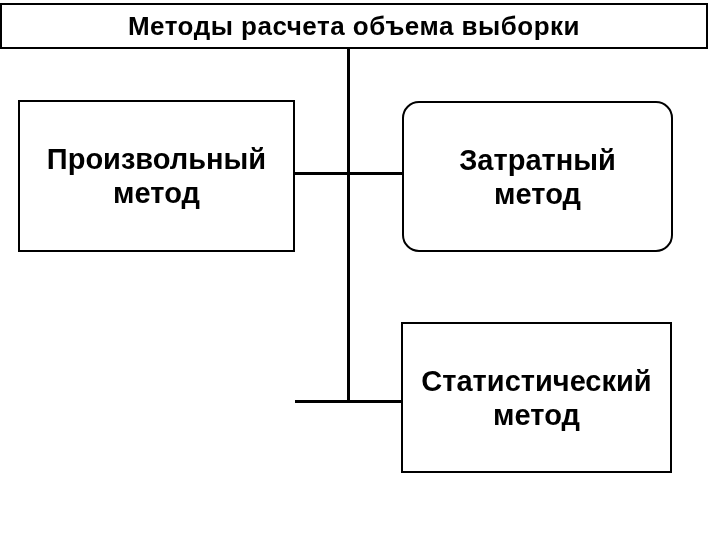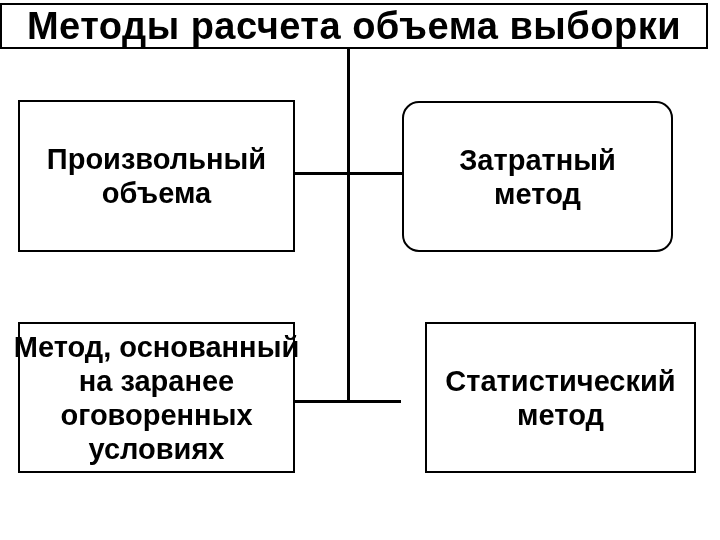--- a/index.html
+++ b/index.html
@@ -22,42 +22,42 @@
     left: 0px;
     top: 3px;
     width: 708px;
     height: 46px;
     box-sizing: border-box;
     border: 2px solid #000000;
     background: #ffffff;
     display: flex;
     align-items: center;
     justify-content: center;
-    font-size: 38px;
+    font-size: 26px;
     letter-spacing: 0.5px;
     white-space: pre;
   }
   .method-box {
     position: absolute;
     box-sizing: border-box;
     border: 2px solid #000000;
     background: #ffffff;
     display: flex;
     align-items: center;
     justify-content: center;
     text-align: center;
     font-size: 29px;
     line-height: 34px;
     white-space: pre;
     overflow: visible;
   }
   .box-arbitrary   { left: 18px;  top: 100px; width: 277px; height: 152px; }
   .box-cost        { left: 402px; top: 101px; width: 271px; height: 151px; border-radius: 17px; }
   .box-preagreed   { left: 18px;  top: 322px; width: 277px; height: 151px; }
-  .box-statistical { left: 401px; top: 322px; width: 271px; height: 151px; margin-left: 24px; }
+  .box-statistical { left: 401px; top: 322px; width: 271px; height: 151px; }
   .line {
     position: absolute;
     background: #000000;
   }
   .trunk-line        { left: 347px; top: 49px;  width: 3px;   height: 353px; }
   .branch-top        { left: 295px; top: 172px; width: 107px; height: 3px; }
   .branch-bottom     { left: 295px; top: 400px; width: 106px; height: 3px; }
 </style>
 </head>
 <body>
@@ -67,33 +67,27 @@
   <div class="title-box">
     <span>Методы расчета объема выборки</span>
   </div>
 
   <div class="line trunk-line"></div>
   <div class="line branch-top"></div>
   <div class="line branch-bottom"></div>
 
   <div class="method-box box-arbitrary">
     <span>Произвольный
-объема</span>
+метод</span>
   </div>
 
   <div class="method-box box-cost">
     <span>Затратный
 метод</span>
   </div>
 
-  <div class="method-box box-preagreed">
-    <span>Метод, основанный
-на заранее
-оговоренных
-условиях</span>
-  </div>
 
   <div class="method-box box-statistical">
     <span>Статистический
 метод</span>
   </div>
 
 </div>
 
 </body></html>

